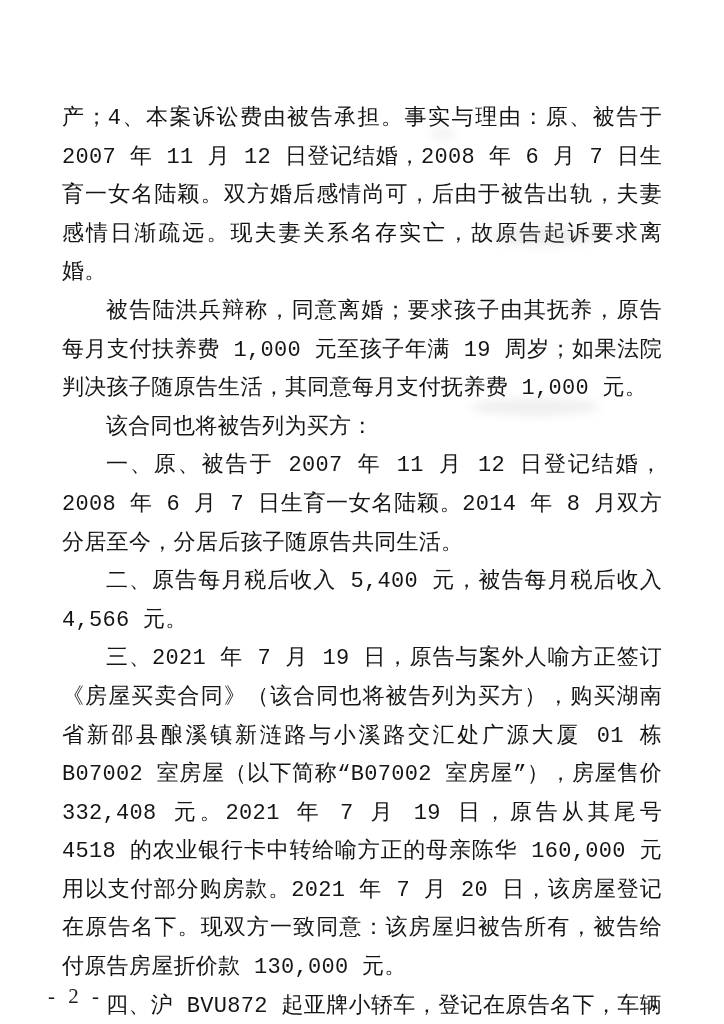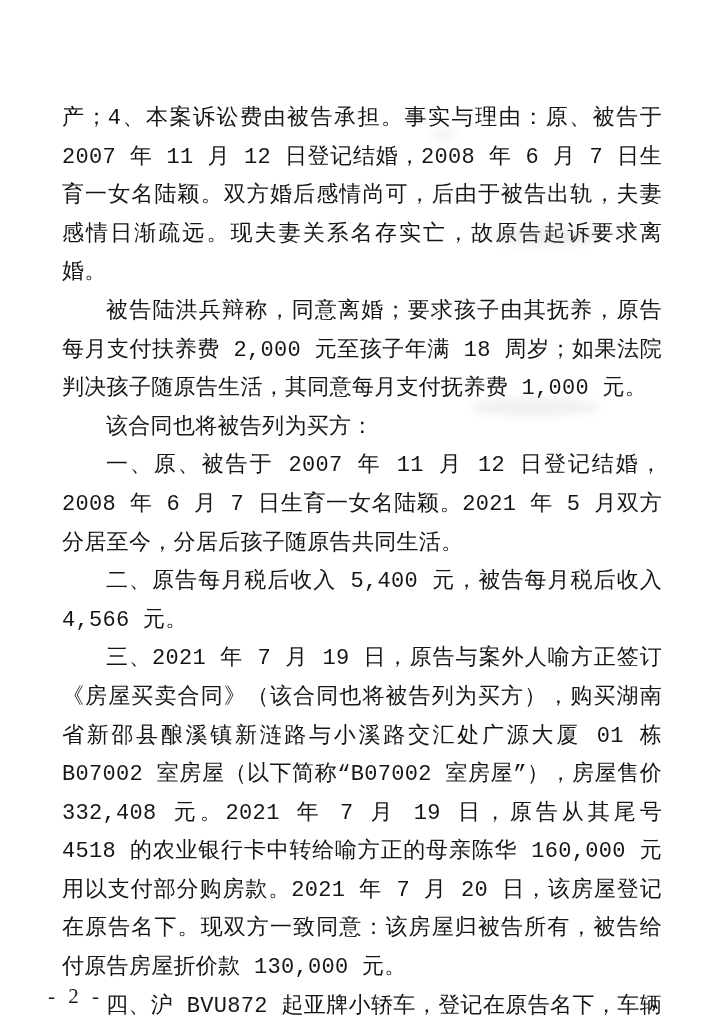--- a/index.html
+++ b/index.html
@@ -65,23 +65,23 @@
     background: rgba(160,160,160,0.12);
   }
 </style>
 </head>
 <body>
 
 <div class="sheet">
 
   <div class="text-block">
       <p class="para">产；4、本案诉讼费由被告承担。事实与理由：原、被告于 2007 年 11 月 12 日登记结婚，2008 年 6 月 7 日生育一女名陆颖。双方婚后感情尚可，后由于被告出轨，夫妻感情日渐疏远。现夫妻关系名存实亡，故原告起诉要求离婚。</p>
-      <p class="para indent">被告陆洪兵辩称，同意离婚；要求孩子由其抚养，原告每月支付扶养费 2,000 元至孩子年满 18 周岁；如果法院判决孩子随原告生活，其同意每月支付抚养费 1,000 元。</p>
+      <p class="para indent">被告陆洪兵辩称，同意离婚；要求孩子由其抚养，原告每月支付扶养费 1,000 元至孩子年满 19 周岁；如果法院判决孩子随原告生活，其同意每月支付抚养费 1,000 元。</p>
       <p class="para indent">该合同也将被告列为买方：</p>
-      <p class="para indent">一、原、被告于 2007 年 11 月 12 日登记结婚，2008 年 6 月 7 日生育一女名陆颖。2021 年 5 月双方分居至今，分居后孩子随原告共同生活。</p>
+      <p class="para indent">一、原、被告于 2007 年 11 月 12 日登记结婚，2008 年 6 月 7 日生育一女名陆颖。2014 年 8 月双方分居至今，分居后孩子随原告共同生活。</p>
       <p class="para indent">二、原告每月税后收入 5,400 元，被告每月税后收入 4,566 元。</p>
       <p class="para indent">三、2021 年 7 月 19 日，原告与案外人喻方正签订《房屋买卖合同》（该合同也将被告列为买方），购买湖南省新邵县酿溪镇新涟路与小溪路交汇处广源大厦 01 栋 B07002 室房屋（以下简称“B07002 室房屋”），房屋售价 332,408 元。2021 年 7 月 19 日，原告从其尾号 4518 的农业银行卡中转给喻方正的母亲陈华 160,000 元用以支付部分购房款。2021 年 7 月 20 日，该房屋登记在原告名下。现双方一致同意：该房屋归被告所有，被告给付原告房屋折价款 130,000 元。</p>
       <p class="para indent">四、沪 BVU872 起亚牌小轿车，登记在原告名下，车辆现价值</p>
     </div>
 
   <div class="smudge smudge-1"></div>
   <div class="smudge smudge-2"></div>
   <div class="smudge smudge-3"></div>
 
   <div class="page-number">- 2 -</div>

